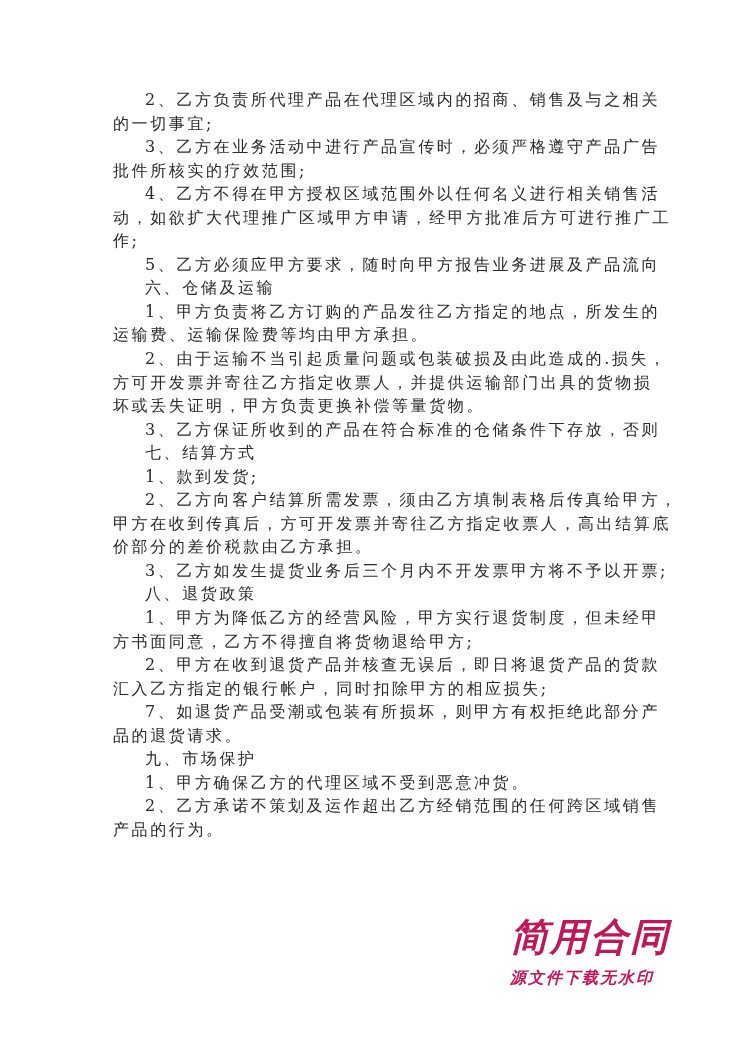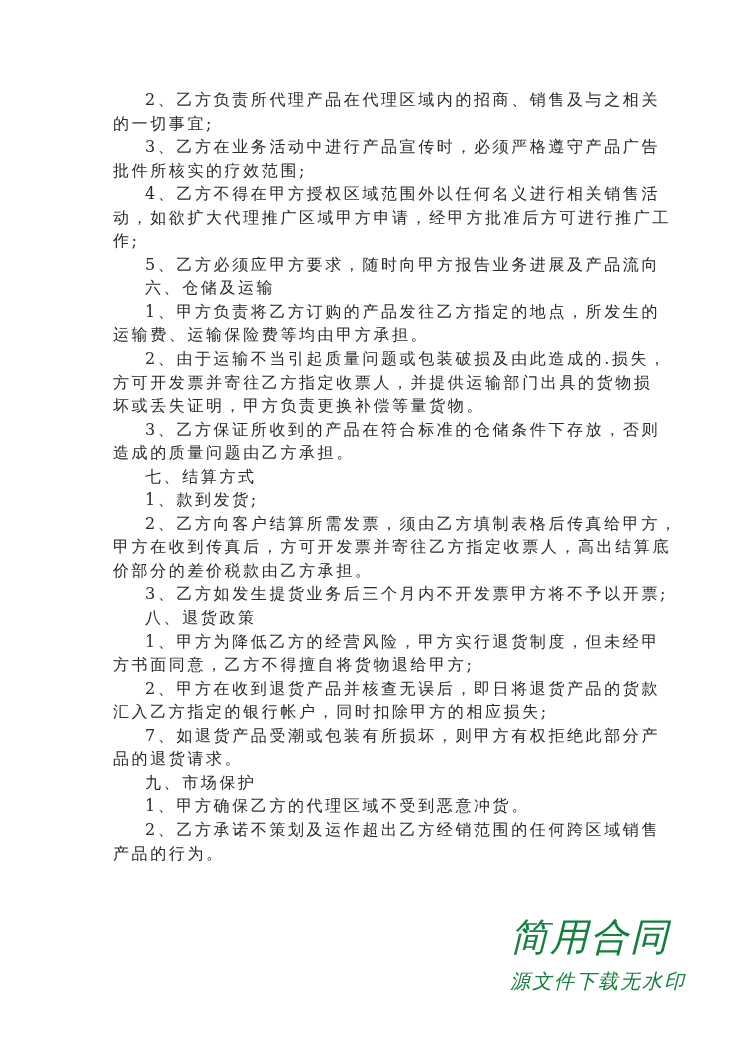--- a/index.html
+++ b/index.html
@@ -6,44 +6,43 @@
   body {
     width: 742px; height: 1049px; background: #ffffff; position: relative; overflow: hidden;
     font-family: "DejaVu Serif", "Liberation Serif", serif; color: #2a2a2a;
   }
   .page { position: absolute; left: 113px; top: 88px; width: 548px; }
   .line {
     font-size: 16px; line-height: 23.55px; height: 23.55px; white-space: nowrap;
     letter-spacing: 2.6px; overflow: visible;
   }
   .indent { padding-left: 32px; }
-  .watermark { position: absolute; left: 510px; color: #15803d; font-family: "DejaVu Sans", sans-serif; font-weight: normal; font-style: italic; }
+  .watermark { position: absolute; left: 510px; color: #be185d; font-family: "DejaVu Sans", sans-serif; font-weight: bold; font-style: italic; }
   .wm1 { top: 912px; font-size: 38px; letter-spacing: 2px; }
-  .wm2 { top: 968px; font-size: 20px; letter-spacing: 2px; text-align: right; }
+  .wm2 { top: 968px; font-size: 16px; letter-spacing: 2px; text-align: right; }
 </style>
 </head>
 <body>
 
 <div class="page" id="page">
     <div class="line indent">2、乙方负责所代理产品在代理区域内的招商、销售及与之相关</div>
     <div class="line">的一切事宜;</div>
     <div class="line indent">3、乙方在业务活动中进行产品宣传时，必须严格遵守产品广告</div>
     <div class="line">批件所核实的疗效范围;</div>
     <div class="line indent">4、乙方不得在甲方授权区域范围外以任何名义进行相关销售活</div>
     <div class="line">动，如欲扩大代理推广区域甲方申请，经甲方批准后方可进行推广工</div>
     <div class="line">作;</div>
     <div class="line indent">5、乙方必须应甲方要求，随时向甲方报告业务进展及产品流向</div>
     <div class="line indent">六、仓储及运输</div>
     <div class="line indent">1、甲方负责将乙方订购的产品发往乙方指定的地点，所发生的</div>
     <div class="line">运输费、运输保险费等均由甲方承担。</div>
     <div class="line indent">2、由于运输不当引起质量问题或包装破损及由此造成的.损失，</div>
     <div class="line">方可开发票并寄往乙方指定收票人，并提供运输部门出具的货物损</div>
     <div class="line">坏或丢失证明，甲方负责更换补偿等量货物。</div>
     <div class="line indent">3、乙方保证所收到的产品在符合标准的仓储条件下存放，否则</div>
-    <div class="line">造成的质量问题由乙方承担。</div>
     <div class="line indent">七、结算方式</div>
     <div class="line indent">1、款到发货;</div>
     <div class="line indent">2、乙方向客户结算所需发票，须由乙方填制表格后传真给甲方，</div>
     <div class="line">甲方在收到传真后，方可开发票并寄往乙方指定收票人，高出结算底</div>
     <div class="line">价部分的差价税款由乙方承担。</div>
     <div class="line indent">3、乙方如发生提货业务后三个月内不开发票甲方将不予以开票;</div>
     <div class="line indent">八、退货政策</div>
     <div class="line indent">1、甲方为降低乙方的经营风险，甲方实行退货制度，但未经甲</div>
     <div class="line">方书面同意，乙方不得擅自将货物退给甲方;</div>
     <div class="line indent">2、甲方在收到退货产品并核查无误后，即日将退货产品的货款</div>

